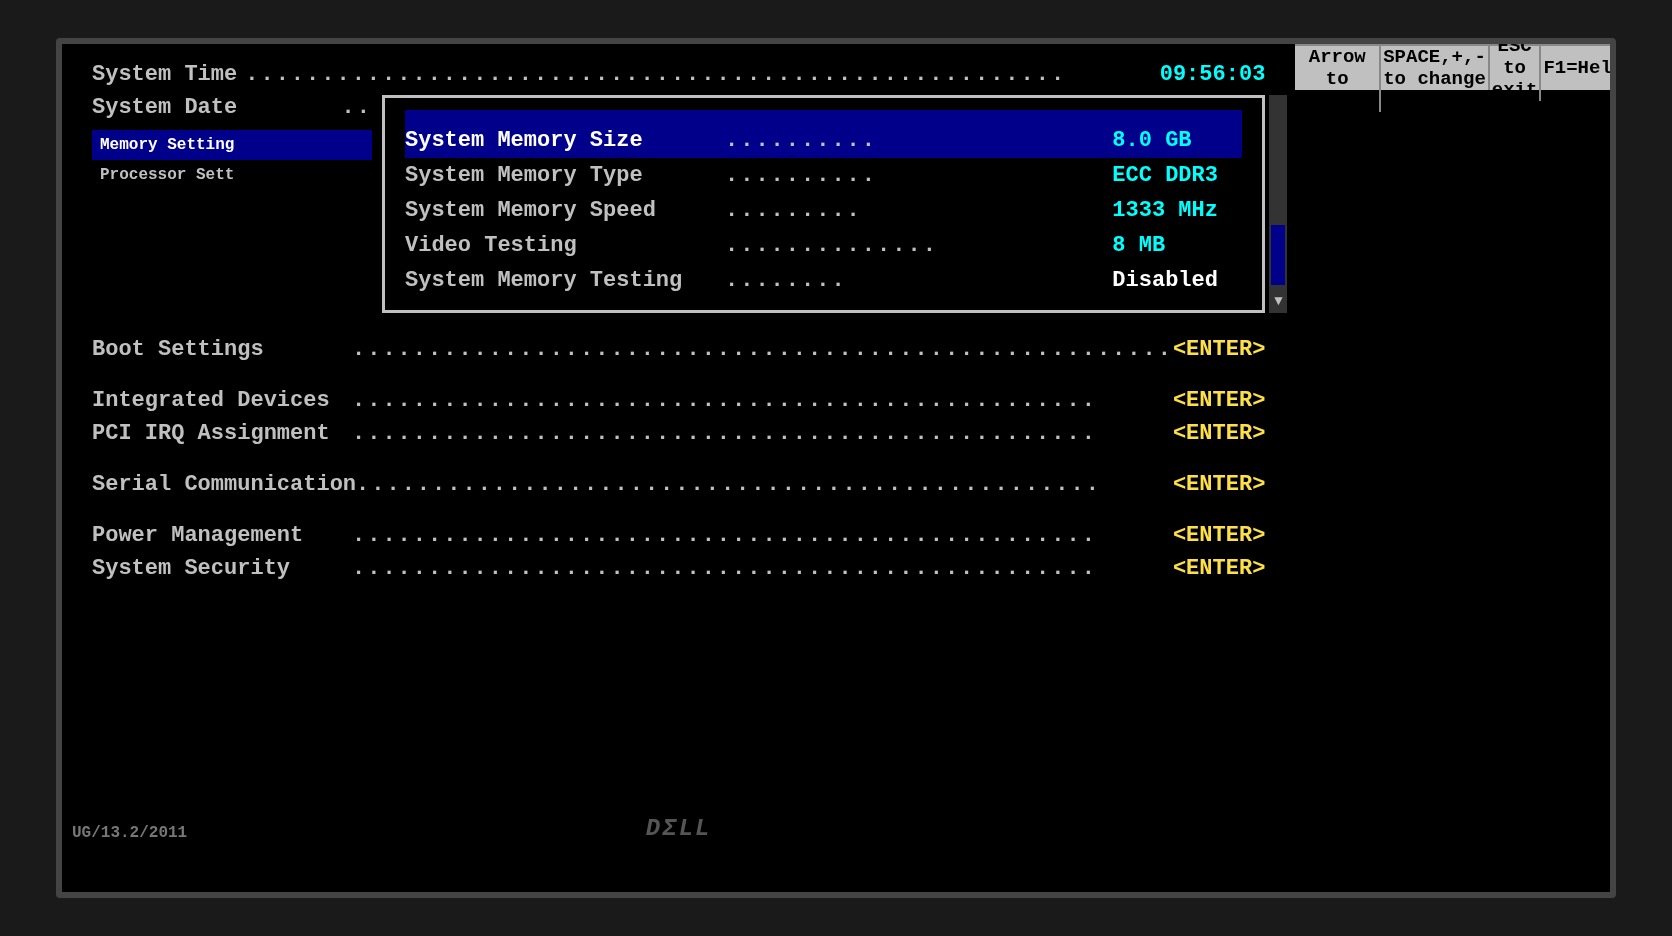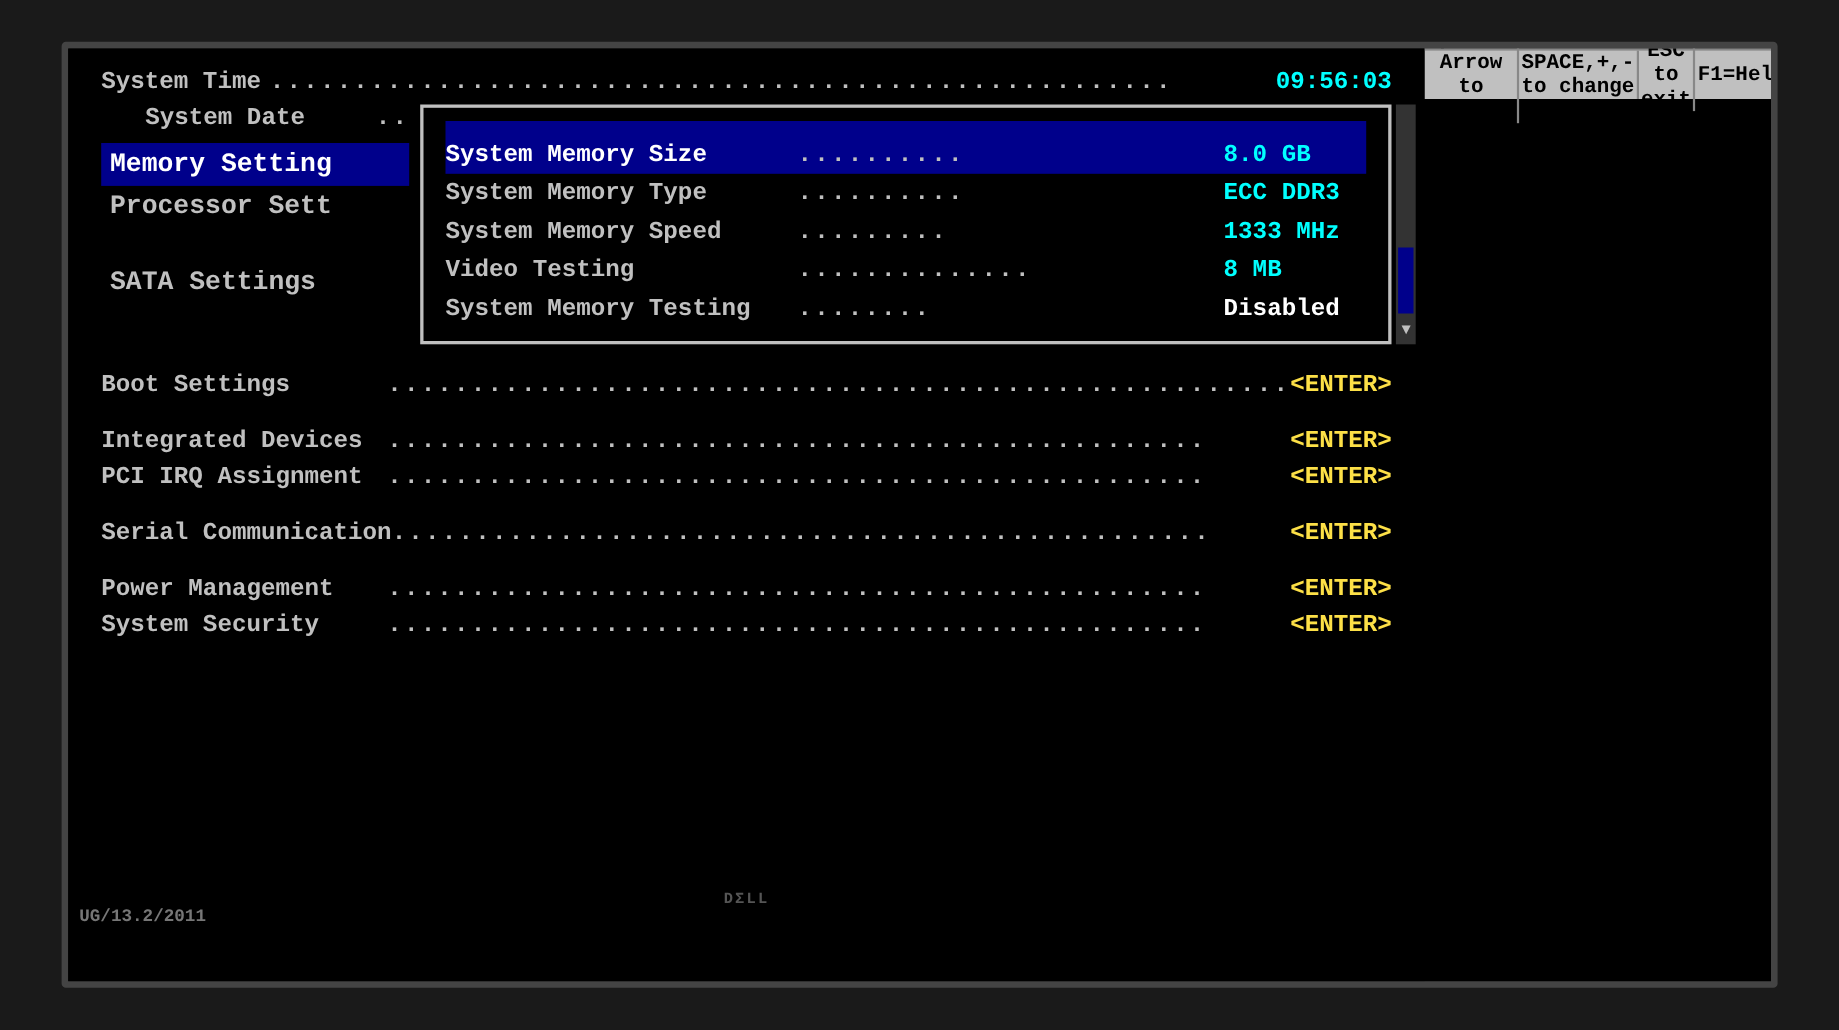--- a/index.html
+++ b/index.html
@@ -58,21 +58,21 @@
     }
 
     .enter-value {
       color: #fde047;
     }
 
     .left-menu-item {
       padding: 6px 8px;
       color: #c0c0c0;
       cursor: pointer;
-      font-size: 24px;
+      font-size: 16px;
     }
 
     .left-menu-item.selected {
       color: #fff;
       background: #00008b;
     }
 
     .popup-box {
       border: 3px solid #c0c0c0;
       background: #000;
@@ -176,53 +176,53 @@
     .footer-label {
       color: #777;
       font-size: 16px;
       position: absolute;
       bottom: 50px;
       left: 10px;
     }
 
     .dell-logo {
       position: absolute;
-      bottom: 66px;
+      bottom: 50px;
       left: 50%;
       transform: translateX(-50%);
       color: #555;
-      font-size: 14px;
+      font-size: 24px;
+      font-style: italic;
       letter-spacing: 2px;
     }
   </style>
 </head>
 <body>
 
 <div class="monitor">
   <div class="bios-screen">
 
     <div class="header-row">
       <span class="header-label">System Time</span>
       <span class="header-dots"> ......................................................</span>
       <span class="time-value">09:56:03</span>
     </div>
 
     <div style="display:flex; gap:0;">
 
       <div style="width:280px; flex-shrink:0;">
-        <div class="header-row" style="margin-bottom:0;margin-left:40px;">
+        <div class="header-row" style="margin-bottom:0;">
           <span class="header-label">System Date</span>
           <span style="color:#c0c0c0; letter-spacing:2px;"> ..</span>
         </div>
 
         <div style="margin-top: 10px;">
           <div class="left-menu-item selected">Memory Setting</div>
           <div class="left-menu-item">Processor Sett</div>
           <div style="height:30px;"></div>
-          <div class="left-menu-item">SATA Settings</div>
         </div>
       </div>
 
       <div style="flex:1; padding-top:0; position:relative;">
         <div class="popup-box">
 
           <div class="popup-row highlighted">
             <span class="popup-label highlighted">System Memory Size</span>
             <span class="popup-dots"> ..........</span>
             <span class="popup-value">8.0 GB</span>

